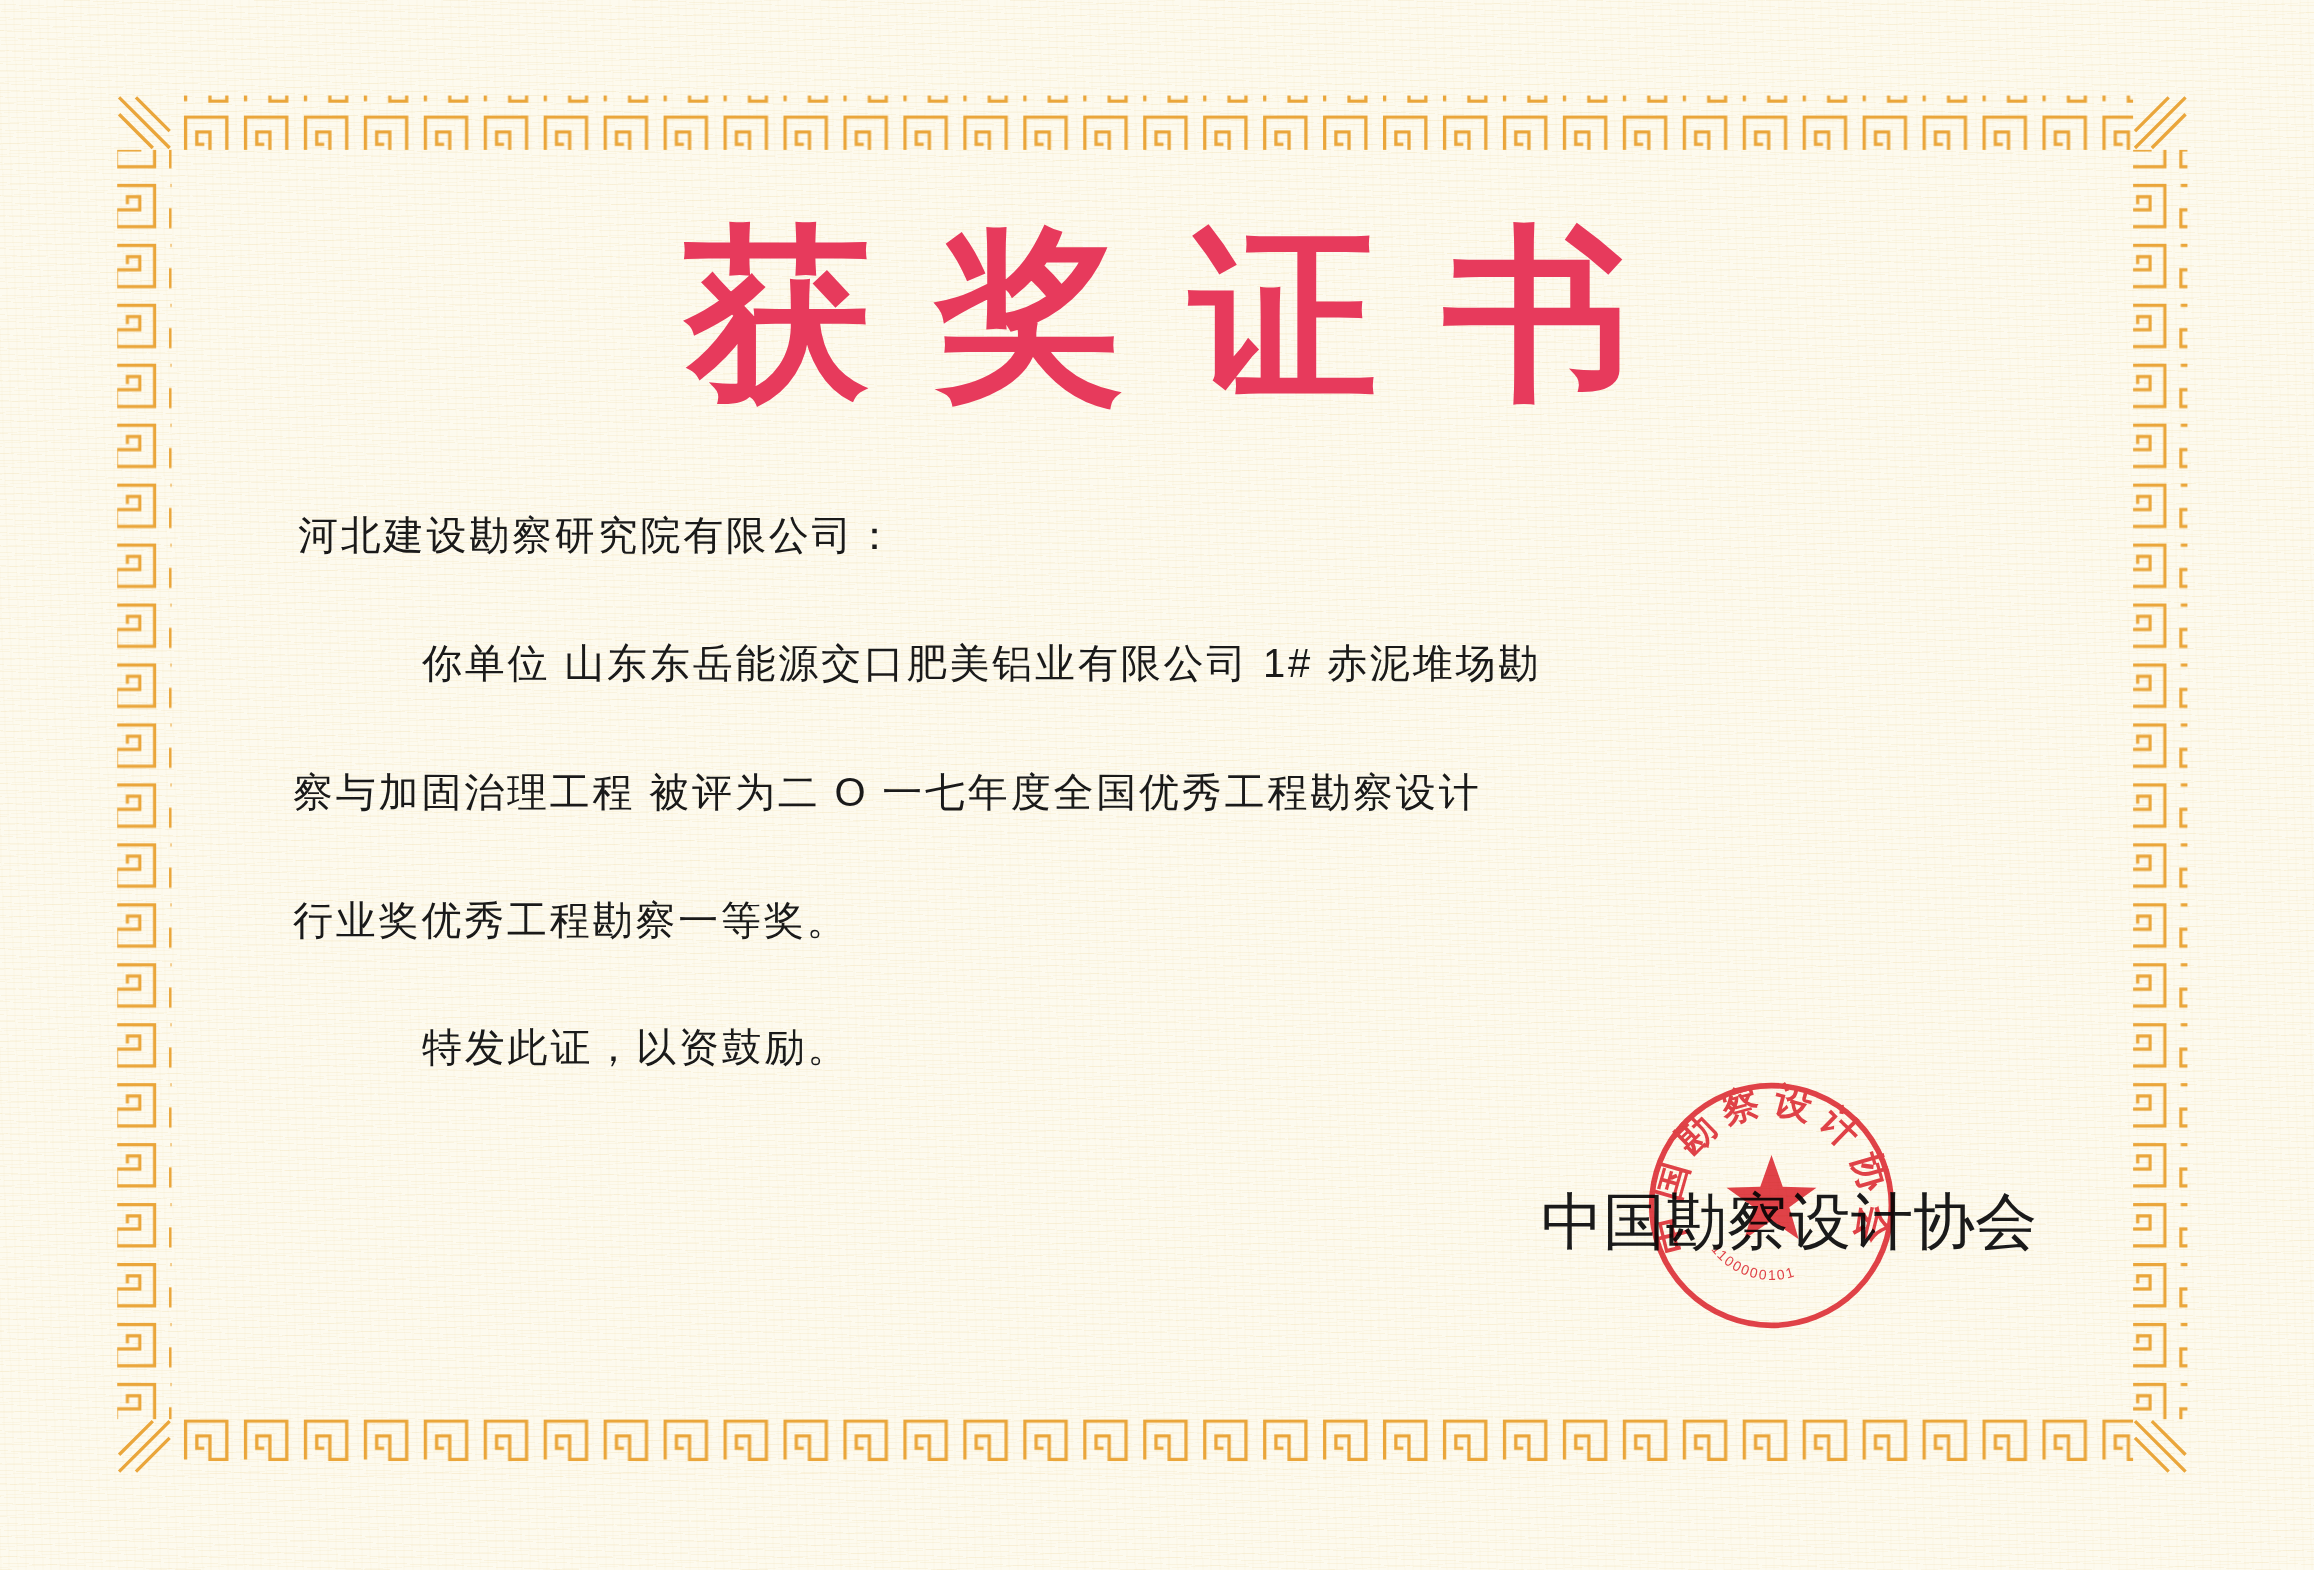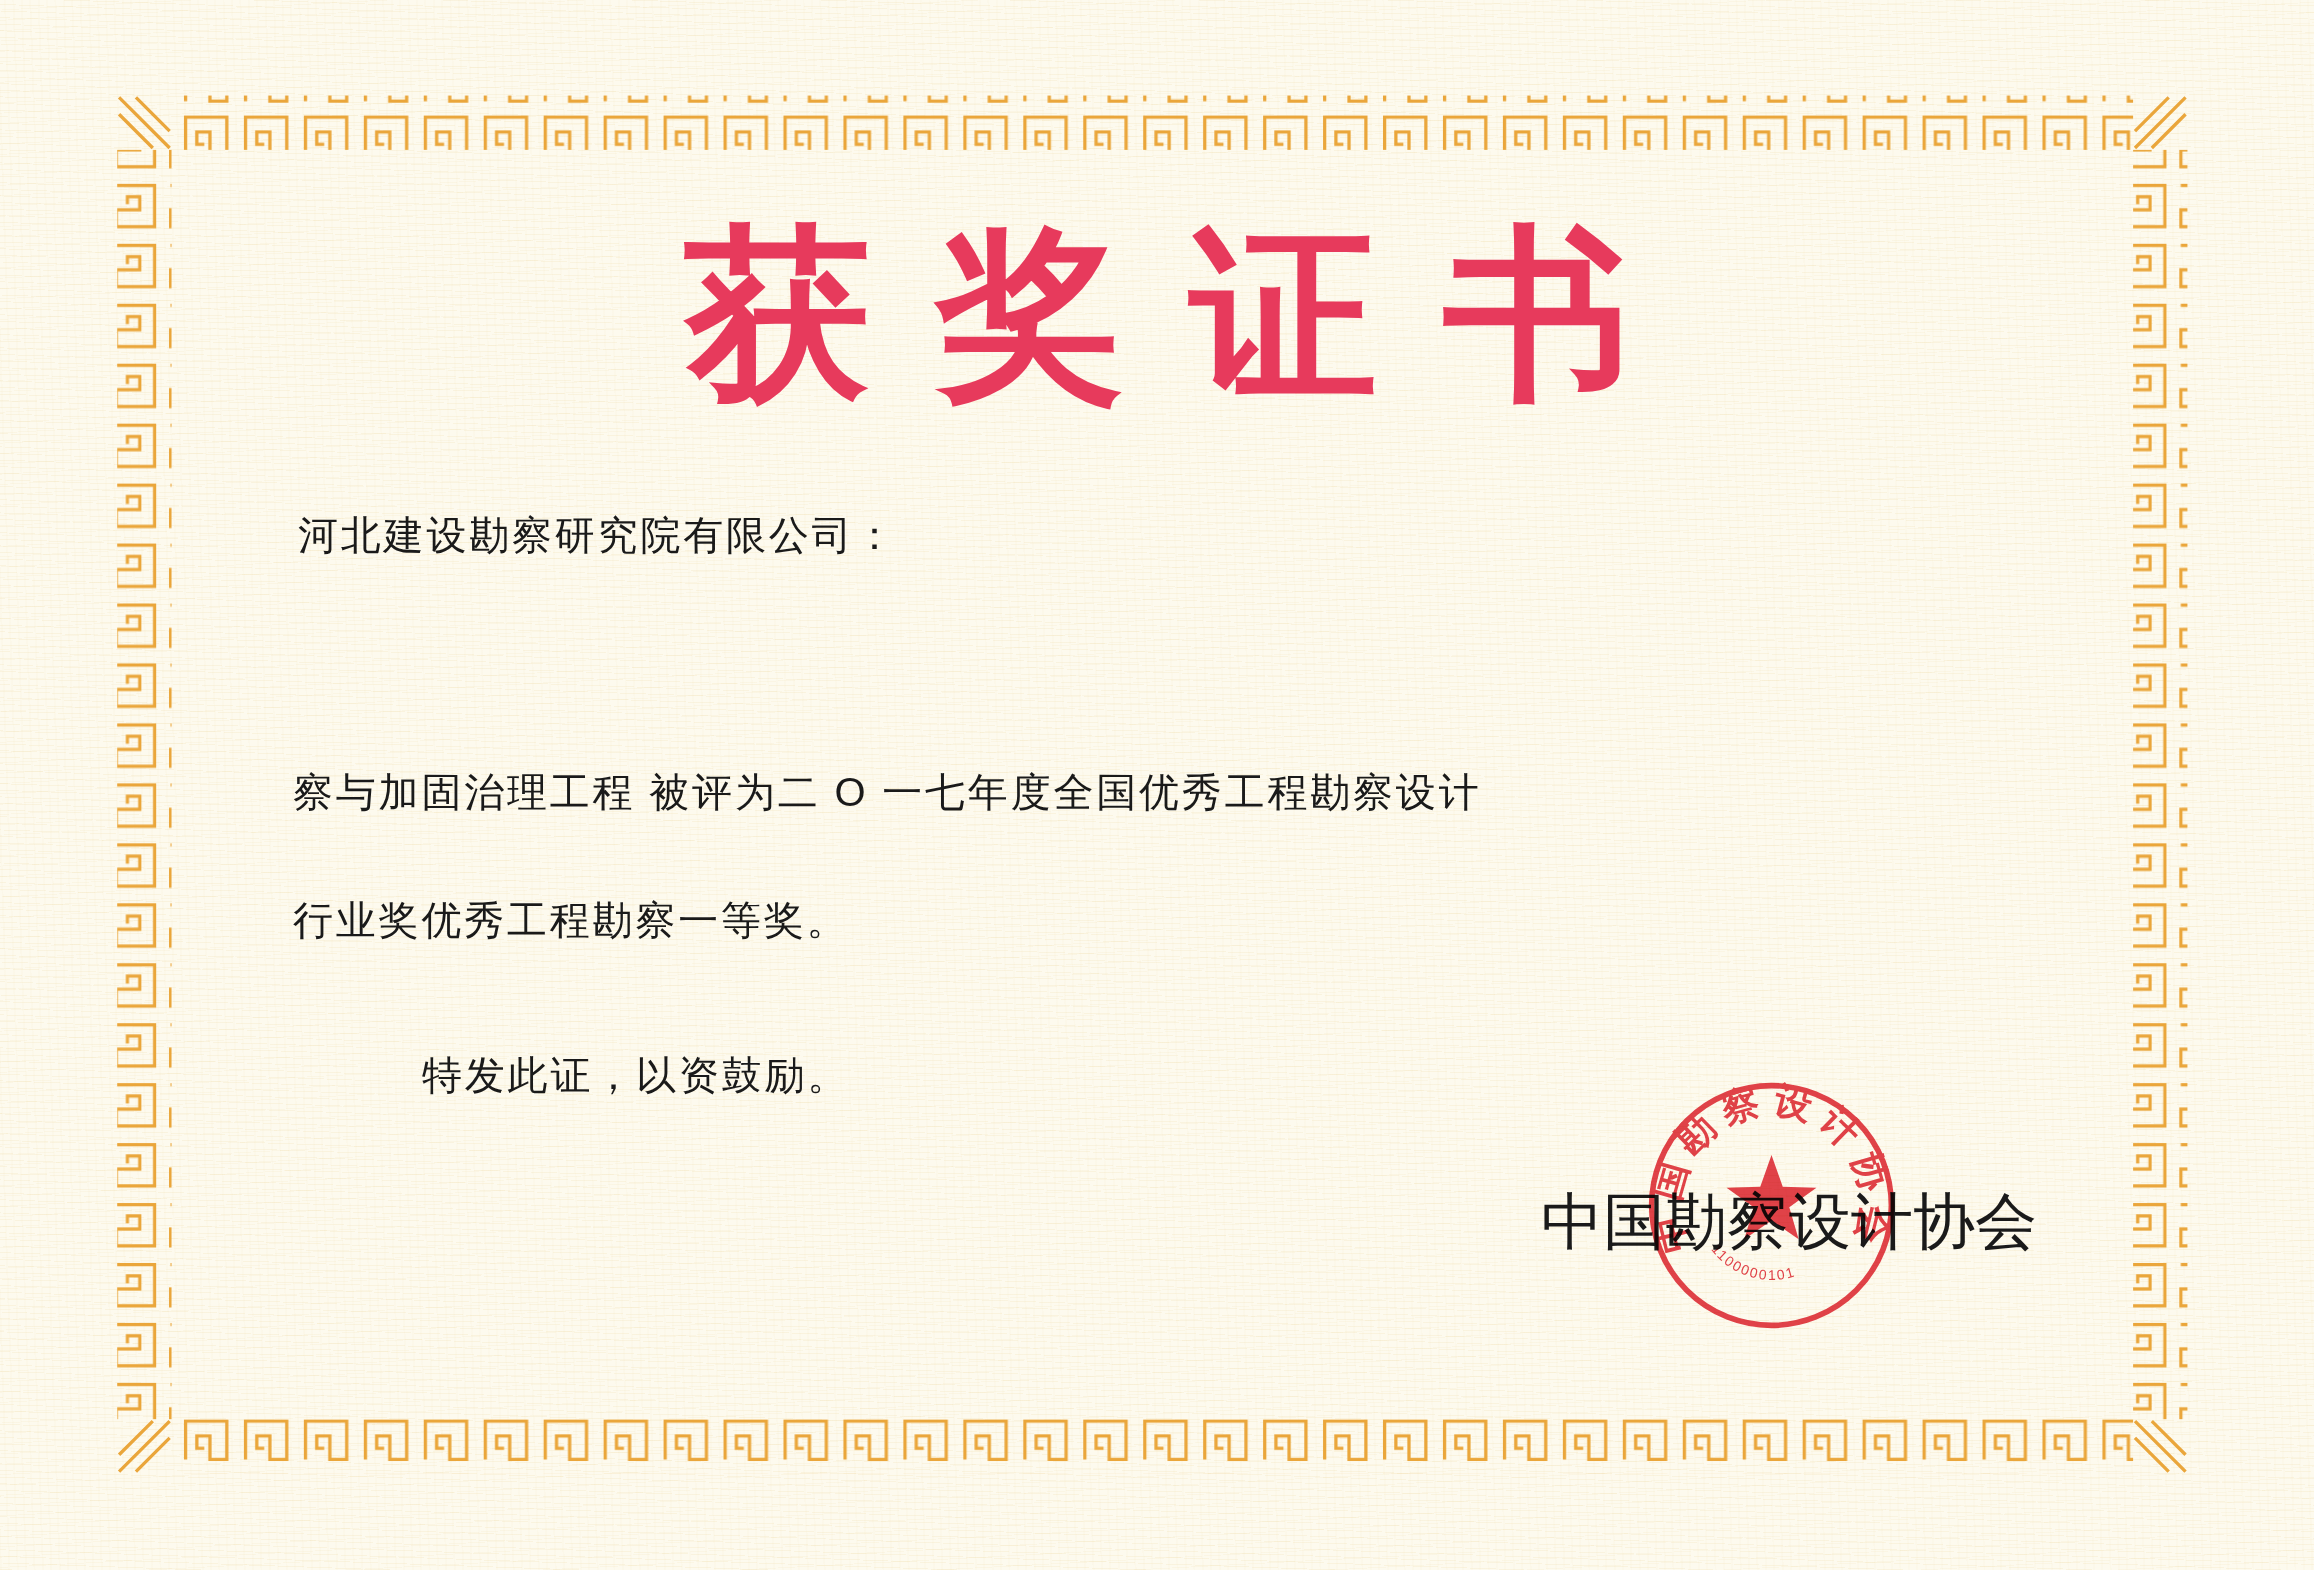--- a/index.html
+++ b/index.html
@@ -24,21 +24,21 @@
     color: #e73a5c;
   }
   .bodytext {
     color: #1a1a1a; font-size: 40px; line-height: 1.1;
     letter-spacing: 2.8px; white-space: nowrap;
   }
   .recipient { left: 298px; top: 513px; }
   .pline1 { left: 422px; top: 641px; }
   .pline2 { left: 293px; top: 770px; }
   .pline3 { left: 293px; top: 898px; }
-  .closing { left: 422px; top: 1025px; margin-top: 28px; }
+  .closing { left: 422px; top: 1025px; }
   .issuer { left: 1541px; top: 1188px; font-size: 62px; letter-spacing: 0; }
   .date   { left: 1606px; top: 1299px; font-size: 66px; letter-spacing: 2.8px; }
   .border-svg { left: 0; top: 0; }
   .seal-svg {
     left: 1646px; top: 1080px;
     mix-blend-mode: multiply; opacity: .93;
   }
   .seal-arc-text { font-size: 40px; letter-spacing: 10px; fill: #e0343f; font-weight: bold; }
   .seal-code-text { font-size: 15px; letter-spacing: 2px; fill: #e0343f; }
 </style>
@@ -67,20 +67,21 @@
       <path d="M2333,104 L2279,158 M2315,104 L2279,140 M2333,122 L2297,158"></path>
       <path d="M127,1571 L181,1517 M127,1553 L163,1517 M145,1571 L181,1535"></path>
       <path d="M2333,1571 L2279,1517 M2333,1553 L2297,1517 M2315,1571 L2279,1535"></path>
     </g>
   </svg>
 
   <div class="abs title">获奖证书</div>
 
   <div class="abs bodytext recipient">河北建设勘察研究院有限公司：</div>
 
+  <div class="abs bodytext pline1">你单位 山东东岳能源交口肥美铝业有限公司 1# 赤泥堆场勘</div>
   <div class="abs bodytext pline2">察与加固治理工程 被评为二 O 一七年度全国优秀工程勘察设计</div>
   <div class="abs bodytext pline3">行业奖优秀工程勘察一等奖。</div>
 
   <div class="abs bodytext closing">特发此证，以资鼓励。</div>
 
   <div class="abs bodytext issuer">中国勘察设计协会</div>
 
   <svg class="abs seal-svg" width="251" height="251" viewBox="0 0 268 268" aria-hidden="true">
     <defs>
       <path id="sealTextArc" d="M60,196 A97,97 0 1 1 208,196" fill="none"></path>

